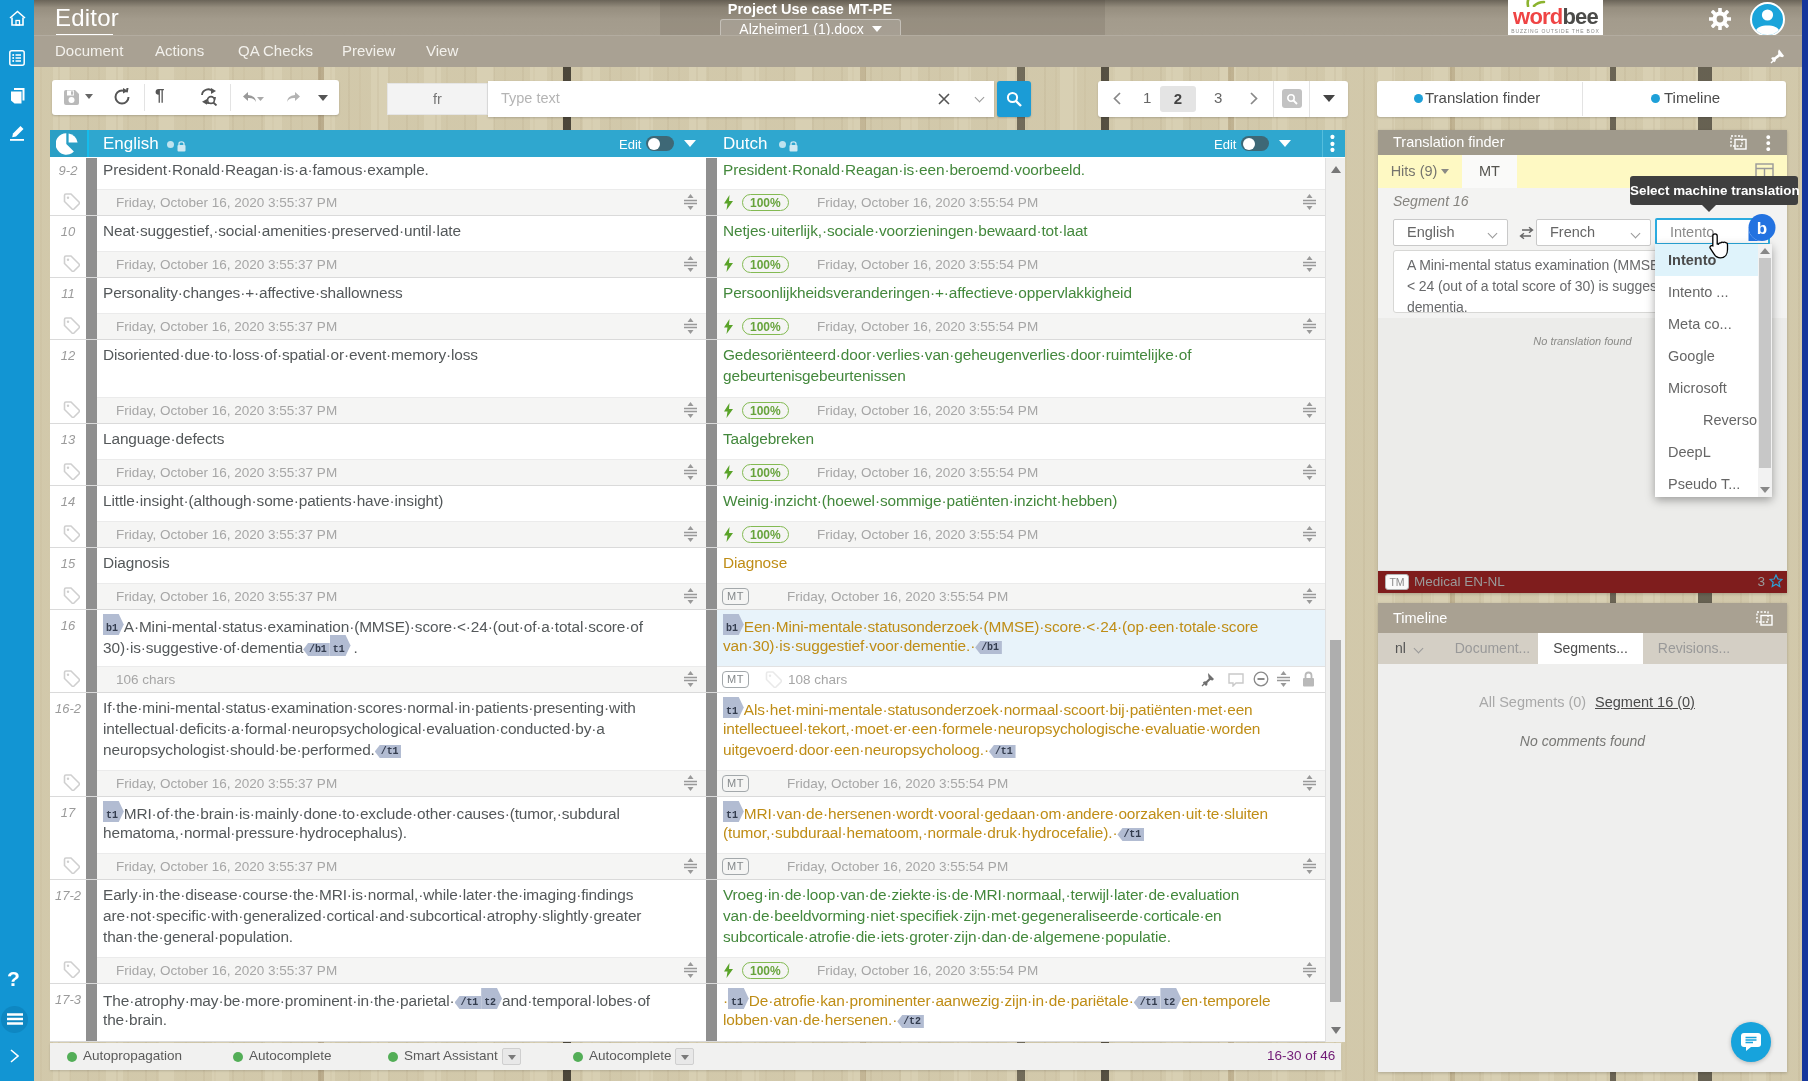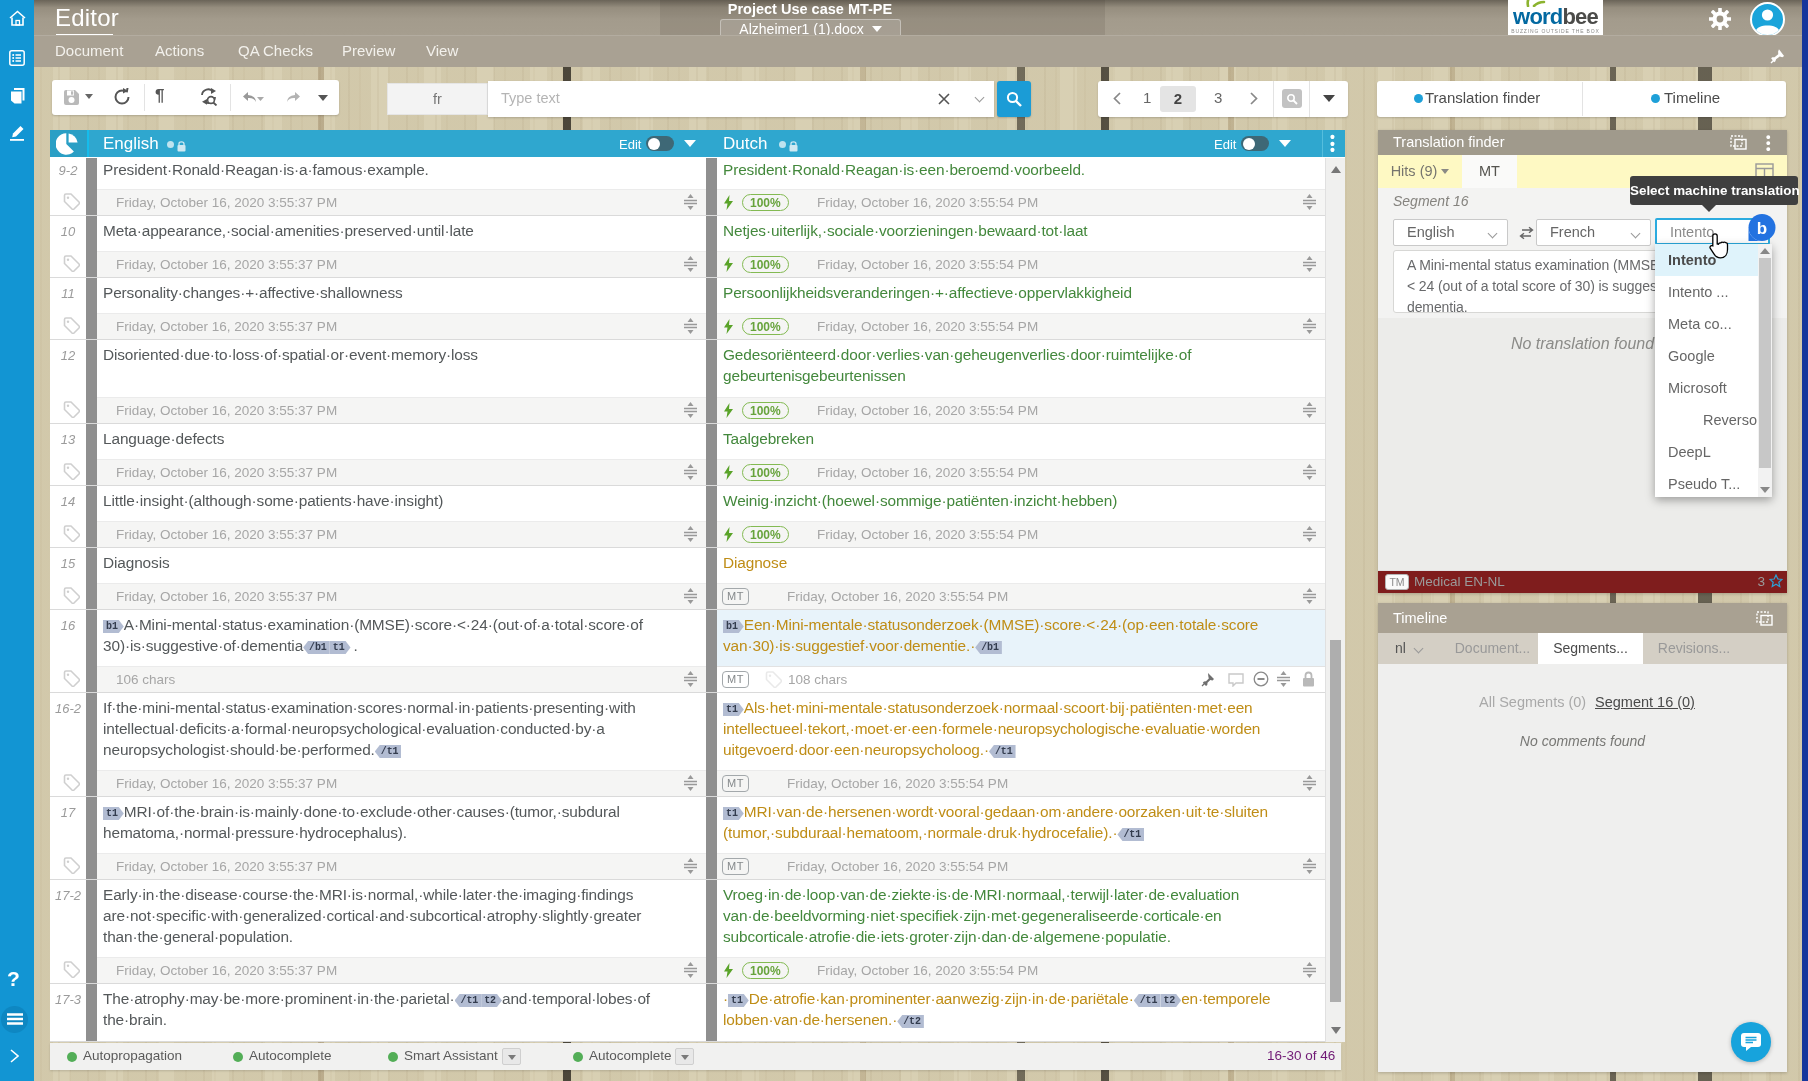--- a/index.html
+++ b/index.html
@@ -26,21 +26,21 @@
 #topbar{position:absolute;left:34px;top:0;right:6px;height:35px;background:linear-gradient(#6a6458 0,#968e7f 22%,#a39b8c 55%,#a69e8f 100%)}
 #menubar{position:absolute;left:34px;top:35px;right:6px;height:32px;background:#a9a193;box-shadow:inset 0 1px 0 rgba(255,255,255,.12)}
 #topbar .dk{position:absolute;left:626px;top:0;width:445px;height:35px;background:rgba(60,52,40,.12)}
 #editor{position:absolute;left:55px;top:4px;font-size:24px;color:#fff;letter-spacing:.2px}
 #editor:after{content:"";position:absolute;left:1px;top:30px;width:57px;height:4px;background:#fff}
 .menuitem{position:absolute;top:7px;color:#f3f1ec;font-size:15px}
 #ptitle{position:absolute;left:660px;width:490px;top:1px;text-align:center;color:#fff;font-size:14.5px;font-weight:bold}
 #fbox{position:absolute;left:720px;top:19px;width:181px;height:20px;background:rgba(255,255,255,.14);border:1px solid rgba(255,255,255,.35);border-radius:3px;color:#fff;font-size:14px;text-align:center;line-height:18px}
 #logo{position:absolute;top:0;width:95px;height:38px;background:#fff;text-align:center;overflow:hidden}
 #logo .w{font-size:22px;font-weight:bold;letter-spacing:-.8px;line-height:26px;margin-top:4px}
-#logo .w .g{color:#0369a1}
+#logo .w .g{color:#ef4444}
 #logo .w .b{color:#4b4b49}
 #logo .tg2{font-size:5px;color:#8a8a88;letter-spacing:.85px;margin-top:-2px}
 
 .wbox{position:absolute;background:#fff;border-radius:3px;box-shadow:0 1px 2px rgba(0,0,0,.18)}
 .vdiv{position:absolute;top:4px;bottom:4px;width:1px;background:#e3e3e3}
 
 #encol{position:absolute;left:50px;top:130px;width:656px;height:912px;background:#fff}
 #nlcol{position:absolute;left:706px;top:130px;width:639px;height:912px;background:#fff}
 .thead{position:absolute;left:0;top:0;right:0;height:27px;background:#2fa7cf;color:#fff}
 .hlabel{position:absolute;top:4px;font-size:17px;color:#fff}
@@ -55,21 +55,21 @@
 .foot{position:absolute;left:47px;right:0;bottom:0;height:26px;background:#f5f5f4;border-top:1px solid #ebebeb;font-size:13.5px;color:#a6a6a6;line-height:25px}
 .nl .foot{left:11px;right:20px}
 .sel{background:#e8f3fa}
 .sel .foot{background:#fff;border-top:1px solid #e2e2e2}
 .fdate{position:absolute;top:0}
 .tagic{position:absolute;left:13px;bottom:5px;line-height:0}
 .dragic{position:absolute;right:8px;bottom:4px;line-height:0}
 .pct{position:absolute;top:4px;left:25px;height:17px;line-height:16px;padding:0 7px;border:1.5px solid #83ba52;border-radius:9px;color:#67a33c;font-size:12px;font-weight:bold}
 .mtb{position:absolute;top:4px;left:5px;width:27px;height:17px;line-height:15px;border:1.5px solid #a3a8ab;border-radius:4px;color:#85898b;font-size:11px;text-align:center;letter-spacing:.5px}
 .tgo,.tgc{display:inline-block;font-family:"Liberation Mono",monospace;font-size:10px;font-weight:bold;line-height:13px;background:#b2bcd2;color:#333c4e;vertical-align:1px}
-.tgo{padding:0 6px 0 3px;clip-path:polygon(0 0,calc(100% - 5px) 0,100% 50%,calc(100% - 5px) 100%,0 100%)}
+.tgo{padding:8px 6px 0 3px;clip-path:polygon(0 0,calc(100% - 5px) 0,100% 50%,calc(100% - 5px) 100%,0 100%)}
 .tgc{padding:0 3px 0 6px;clip-path:polygon(5px 0,100% 0,100% 100%,5px 100%,0 50%)}
 .foot span svg{display:block}
 .row span svg{display:block}
 
 #nlsb{position:absolute;right:0;top:28px;bottom:0;width:20px;background:#f0f0ef;border-left:1px solid #e0e0e0}
 #nlsb .thumb{position:absolute;left:4px;right:4px;top:482px;height:362px;background:#aeaeae}
 .sarr{position:absolute;left:5px;width:0;height:0;border-left:5px solid transparent;border-right:5px solid transparent}
 
 #status{position:absolute;left:50px;top:1043px;width:1291px;height:27px;background:#f1f1f0;font-size:13.5px;color:#5a5a5a;box-shadow:0 1px 2px rgba(0,0,0,.15)}
 #status .dot{position:absolute;top:9px;width:10px;height:10px;border-radius:50%;background:#53ae57}
@@ -290,21 +290,21 @@
 <span class="tagic">
         <svg style="" width="17" height="17" viewBox="0 0 17 17">
           <path d="M1.5 2.5 Q1.5 1 3 1 L8 1 L16 9 Q17 10 16 11 L11 16 Q10 17 9 16 L1.5 8.5 Z" fill="none" stroke="#cfcfcf" stroke-width="1.6"></path>
           <circle cx="5" cy="4.7" r="1.2" fill="#cfcfcf"></circle>
         </svg>
       </span>
 </div>
 <div class="row" style="top:86px;height:62px">
 <div class="rown">10</div>
 <div class="strip" style="left:36px"></div>
-<div class="ltxt" style="left:53px;top:4px">Meta·appearance,·social·amenities·preserved·until·late</div>
+<div class="ltxt" style="left:53px;top:4px">Neat·suggestief,·social·amenities·preserved·until·late</div>
 <div class="foot">
 <span class="fdate" style="left:19px">Friday, October 16, 2020 3:55:37 PM</span>
 <span class="dragic">
           <svg style="" width="15" height="17" viewBox="0 0 15 17">
             <path d="M7.5 0 L10.5 4 H4.5 Z" fill="#999"></path>
             <path d="M1 6.5 H14 M1 9.5 H14" stroke="#999" stroke-width="1.3"></path>
             <path d="M7.5 16 L10.5 12 H4.5 Z" fill="#999"></path>
           </svg>
         </span>
 </div>
@@ -812,21 +812,21 @@
 <div class="itl" style="position:absolute;left:15px;top:63px;font-size:14px;color:#85837e">Segment 16</div>
 <div class="sel2" style="left:15px;top:89px;width:115px">English<span class="chev" style="right:10px;top:10px"></span></div>
 <svg style="position:absolute;left:140px;top:96px" width="17" height="14" viewBox="0 0 17 14">
       <path d="M4 4 H14 M11 1.2 L14.5 4 L11 6.8" fill="none" stroke="#666" stroke-width="1.4"></path>
       <path d="M13 10 H3 M6 7.2 L2.5 10 L6 12.8" fill="none" stroke="#666" stroke-width="1.4"></path>
     </svg>
 <div class="sel2" style="left:158px;top:89px;width:115px">French<span class="chev" style="right:10px;top:10px"></span></div>
 <div class="sel2" style="left:277px;top:88px;width:115px;border:2px solid #2babdf;color:#8a8a8a">Intento</div>
 <div id="srcbox">A Mini-mental status examination (MMSE)<br>&lt; 24 (out of a total score of 30) is suggestive<br>dementia.</div>
 <div style="position:absolute;left:0;right:0;top:188px;bottom:23px;background:#ecECea"></div>
-<div class="itl" style="position:absolute;left:0;width:409px;top:205px;text-align:center;font-size:16px;color:#8b8b88">No translation found</div>
+<div class="itl" style="position:absolute;left:0;width:409px;top:205px;text-align:center;font-size:11px;color:#8b8b88">No translation found</div>
 <div id="tfbot">
       <span id="tmbadge">TM</span>
       <span style="position:absolute;left:36px;top:3px">Medical EN-NL</span>
 <span style="position:absolute;right:22px;top:3px">3</span>
 <svg style="position:absolute;right:4px;top:3px" width="14" height="14" viewBox="0 0 14 14">
         <path d="M7 1 L8.8 5 L13 5.4 L9.8 8.2 L10.8 12.6 L7 10.3 L3.2 12.6 L4.2 8.2 L1 5.4 L5.2 5 Z" fill="none" stroke="#2e9fd4" stroke-width="1.2"></path>
       </svg>
 </div>
 </div>
 <div style="position:absolute;left:1655px;top:244px;width:117px;height:253px;background:#fff;box-shadow:0 3px 9px rgba(0,0,0,.35);z-index:30">

